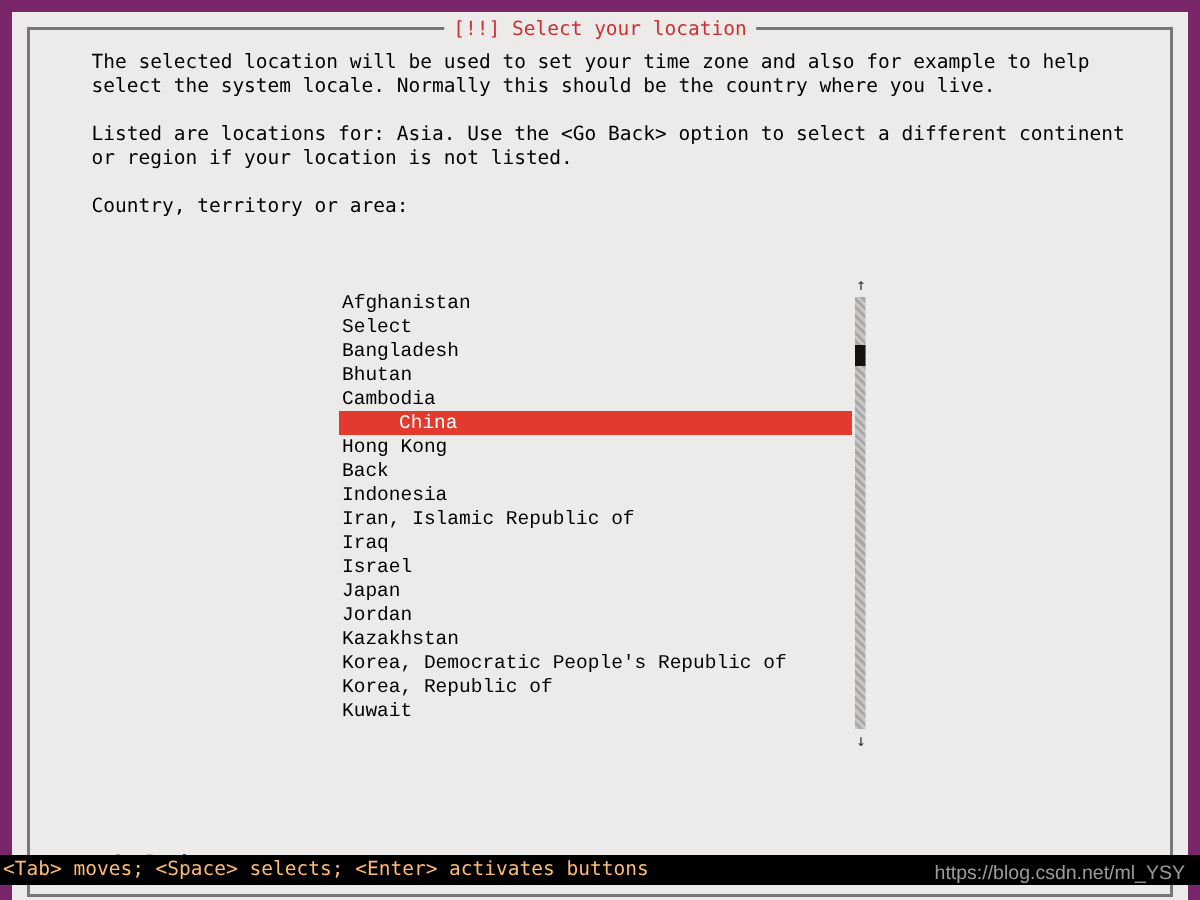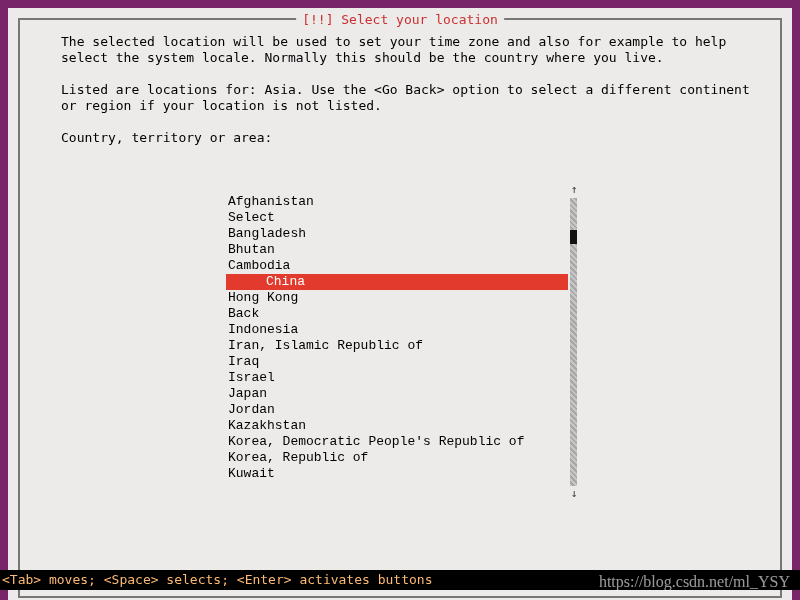--- a/index.html
+++ b/index.html
@@ -115,22 +115,22 @@
     color: #fdba74;
     padding: 2px 2px;
     white-space: pre;
   }
   .watermark {
     position: absolute;
     right: 10px;
     bottom: 10px;
     color: #ffffff;
     opacity: 0.6;
-    font-family: Liberation Serif, serif;
-    font-size: 16px;
+    font-family: Liberation Sans, sans-serif;
+    font-size: 13px;
   }
 </style>
 </head>
 <body>
 
 <div class="frame-outer">
   <div class="frame-border">
     <div class="dialog-title">[!!] Select your location</div>
     <div class="content">
       <div class="paragraph">The selected location will be used to set your time zone and also for example to help select the system locale. Normally this should be the country where you live.</div>

